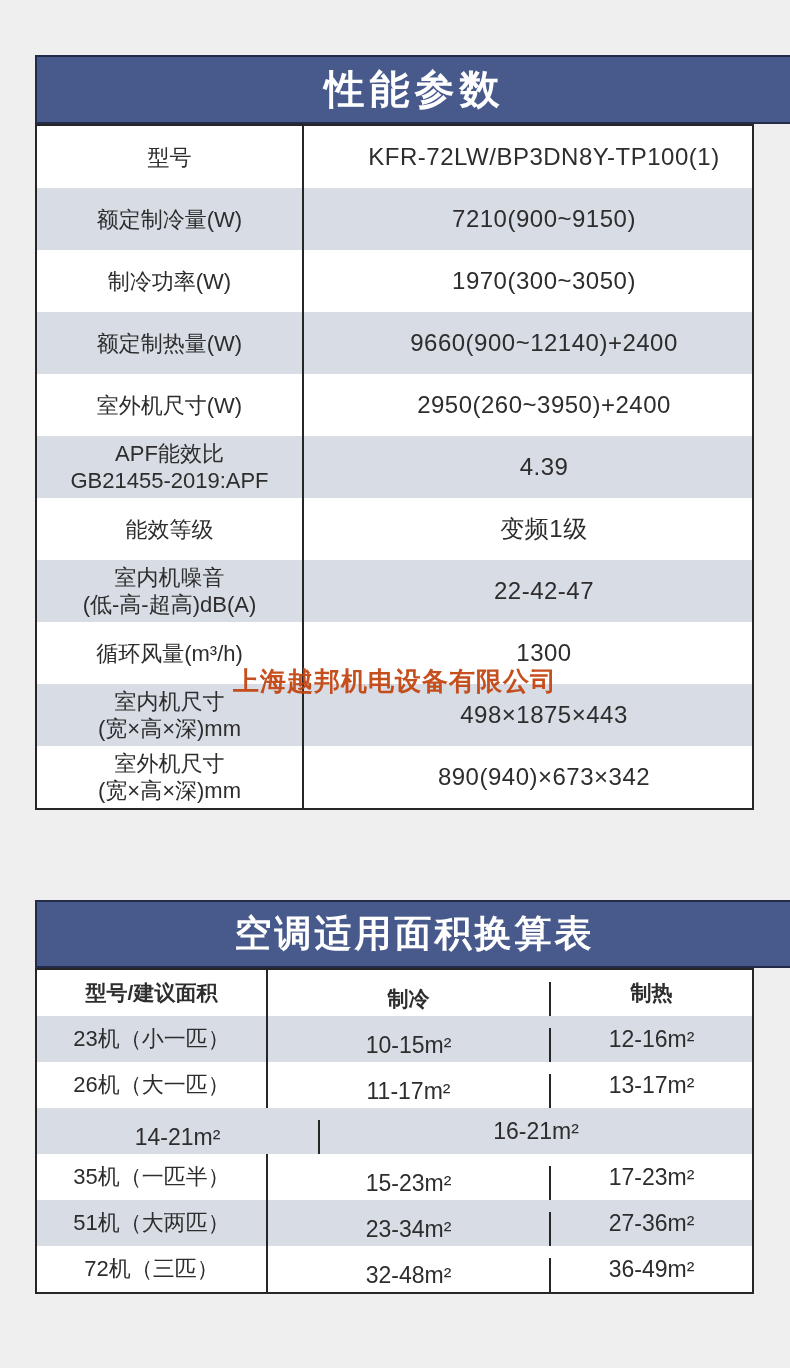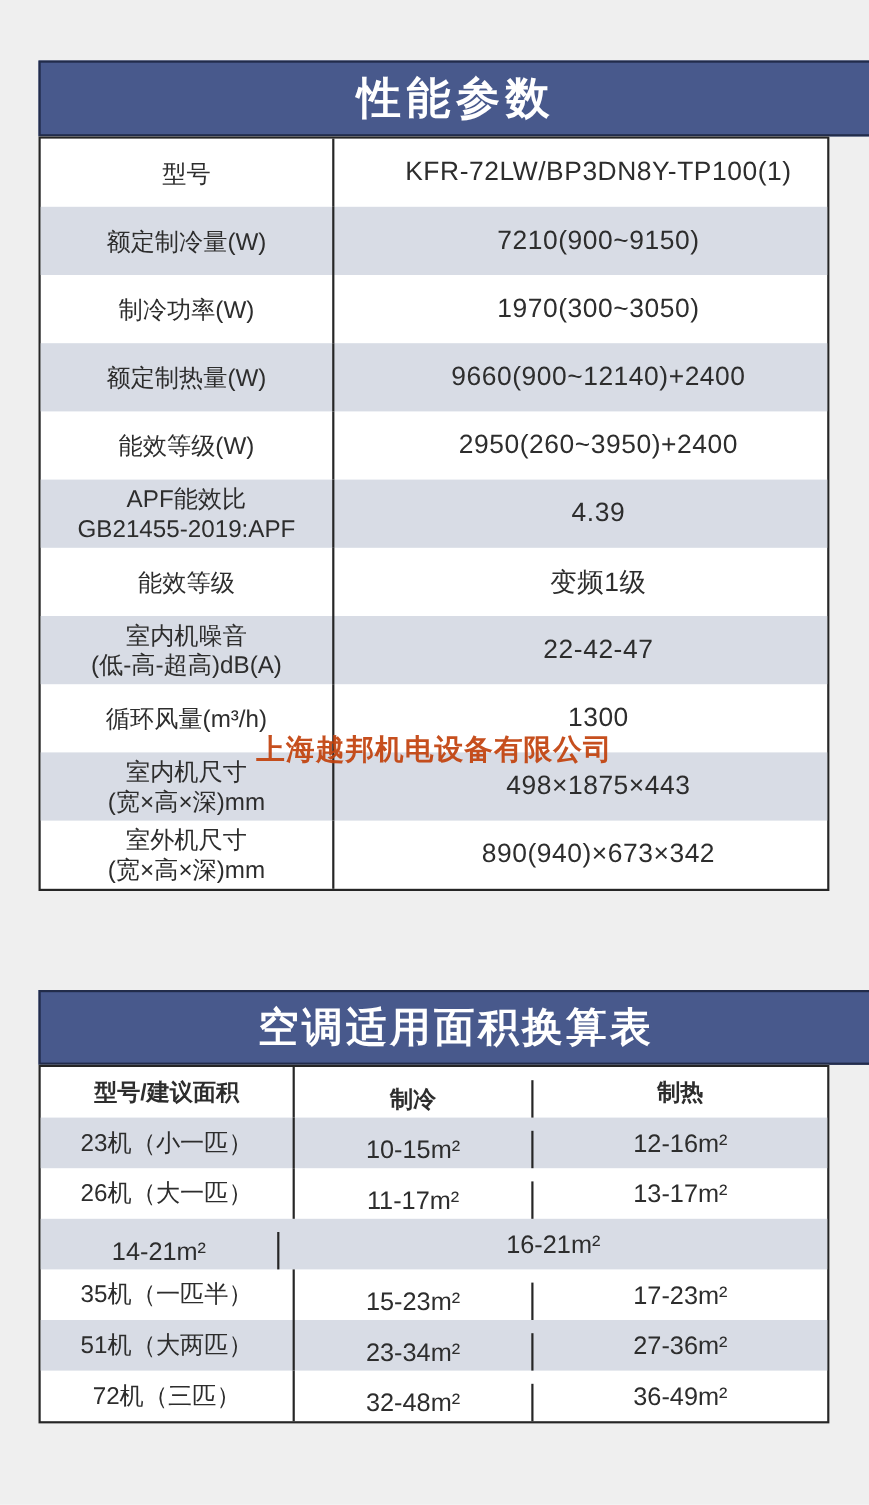--- a/index.html
+++ b/index.html
@@ -27,21 +27,21 @@
   .spec-row:nth-child(even) { background:#d8dce5; }
   .area-row { height:46px; }
   .area-row:nth-child(even) { background:#d8dce5; }
   .cell {
     display:flex; flex-direction:column; justify-content:center;
     align-items:center; text-align:center; color:#2d2d2d; box-sizing:border-box;
   }
   .spec-label { width:267px; border-right:2px solid #262626; font-size:22px; line-height:27px; }
   .spec-value { flex:1; font-size:24px; letter-spacing:0.5px;margin-left:32px; }
   .area-c1 { width:231px; border-right:2px solid #262626; font-size:22px; }
-  .area-c2 { width:217px; border-right:2px solid #262626; font-size:23px;margin-top:12px; }
+  .area-c2 { width:283px; border-right:2px solid #262626; font-size:23px;margin-top:12px; }
   .area-c3 { flex:1; font-size:23px;border-radius:19px; }
   .area-header .cell { font-size:21px;font-weight:bold; }
   .watermark {
     position:absolute; left:0; right:0; top:664px;
     text-align:center; z-index:5;
     font-family:"DejaVu Serif","Liberation Serif",serif;
     font-size:26px; font-weight:700; color:#c2410c; opacity:0.92;
     letter-spacing:1px;
   }
 </style>
@@ -80,21 +80,21 @@
     <div class="row spec-row">
       <div class="cell spec-label">
           <span>额定制热量(W)</span>
         </div>
       <div class="cell spec-value">
           <span>9660(900~12140)+2400</span>
         </div>
     </div>
     <div class="row spec-row">
       <div class="cell spec-label">
-          <span>能效等级(W)</span>
+          <span>室外机尺寸(W)</span>
         </div>
       <div class="cell spec-value">
           <span>2950(260~3950)+2400</span>
         </div>
     </div>
     <div class="row spec-row">
       <div class="cell spec-label">
         <span>APF能效比</span>
         <span>GB21455-2019:APF</span>
       </div>

